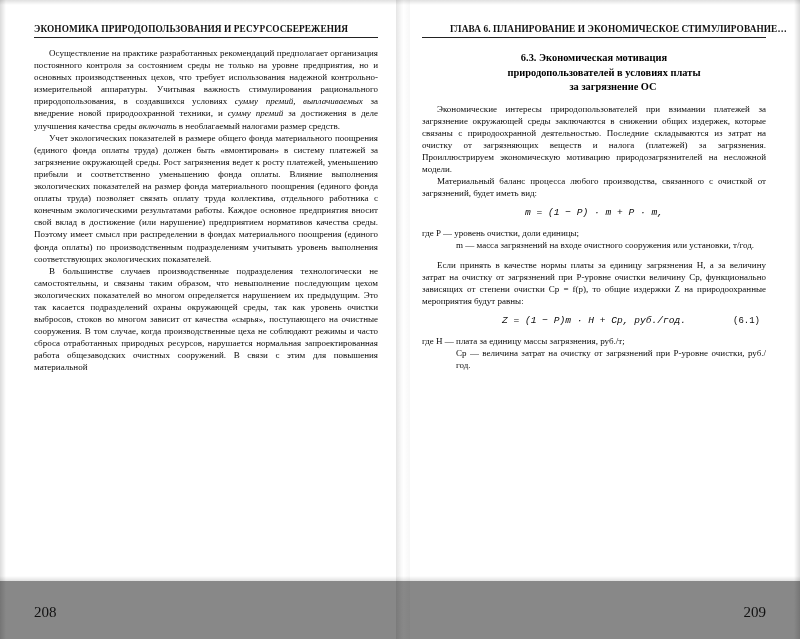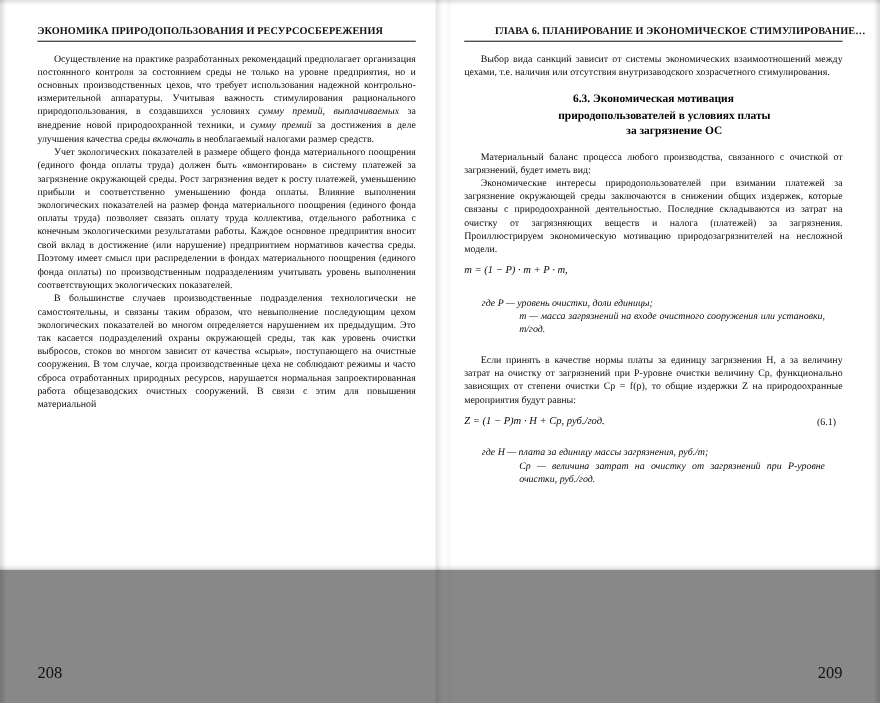--- a/index.html
+++ b/index.html
@@ -10,21 +10,21 @@
   body {
     width: 800px;
     height: 639px;
     overflow: hidden;
     font-family: "Liberation Serif", serif;
   }
   .spread {
     position: absolute;
     left: 0; top: 0;
     width: 800px;
-    height: 518px;
+    height: 581px;
     background: #ffffff;
     box-sizing: border-box;
   }
   .gutter-shade {
     position: absolute;
     left: 396px;
     top: 0;
     width: 14px;
     height: 639px;
     background: linear-gradient(to right, rgba(0,0,0,0.10), rgba(0,0,0,0.02) 40%, rgba(0,0,0,0.00) 55%, rgba(0,0,0,0.03));
@@ -76,37 +76,37 @@
     font-size: 10.4px;
     font-weight: bold;
     line-height: 14.5px;
     text-align: center;
     color: #000;
   }
   h2.sect .l2 { display: block; padding-left: 20px; }
   h2.sect .l3 { display: block; padding-left: 38px; font-family: Liberation Serif, serif; }
 
   .formula {
-    text-align: left;
+    text-align: center;
     font-style: italic;
     font-size: 9.6px;
     margin: 8px 0 8px 0;
     position: relative;
+    font-family: Liberation Mono, monospace;
   }
   .formula .eqno {
     position: absolute;
     right: 6px;
     font-style: normal;
     font-size: 9px;
   }
   .deflist {
-    margin: 16px;
+    margin: 0;
     font-size: 9.0px;
     line-height: 12.1px;
-    font-style: italic;
   }
   .defrow {
     display: block;
     text-align: justify;
     padding-left: 34px;
     text-indent: -34px;
   }
   .defrow.hang {
     padding-left: 34px;
     text-indent: 0;
@@ -164,31 +164,30 @@
     </div>
 
     <div class="folio left">208</div>
   </div>
 
   <div class="page right">
     <div class="runhead right-head">Глава 6. ПЛАНИРОВАНИЕ И ЭКОНОМИЧЕСКОЕ СТИМУЛИРОВАНИЕ…</div>
     <div class="rule right-rule"></div>
 
     <div class="col">
-      <p class="para">Выбор вида санкций зависит от системы экономических взаимоотношений между цехами, т.е. наличия или отсутствия внутризаводского хозрасчетного стимулирования.</p>
 
       <h2 class="sect">
         <span>6.3.</span>
         <span>Экономическая мотивация</span>
         <span class="l2">природопользователей в условиях платы</span>
         <span class="l3">за загрязнение ОС</span>
       </h2>
 
+      <p class="para">Экономические интересы природопользователей при взимании платежей за загрязнение окружающей среды заключаются в снижении общих издержек, которые связаны с природоохранной деятельностью. Последние складываются из затрат на очистку от загрязняющих веществ и налога (платежей) за загрязнения. Проиллюстрируем экономическую мотивацию природозагрязнителей на несложной модели.</p>
       <p class="para">Материальный баланс процесса любого производства, связанного с очисткой от загрязнений, будет иметь вид:</p>
-      <p class="para">Экономические интересы природопользователей при взимании платежей за загрязнение окружающей среды заключаются в снижении общих издержек, которые связаны с природоохранной деятельностью. Последние складываются из затрат на очистку от загрязняющих веществ и налога (платежей) за загрязнения. Проиллюстрируем экономическую мотивацию природозагрязнителей на несложной модели.</p>
 
       <div class="formula">
         <span>m = (1 − P) · m + P · m,</span>
       </div>
 
       <div class="deflist">
         <span class="defrow">где P — уровень очистки, доли единицы;</span>
         <span class="defrow hang">m — масса загрязнений на входе очистного сооружения или установки, т/год.</span>
       </div>
 

